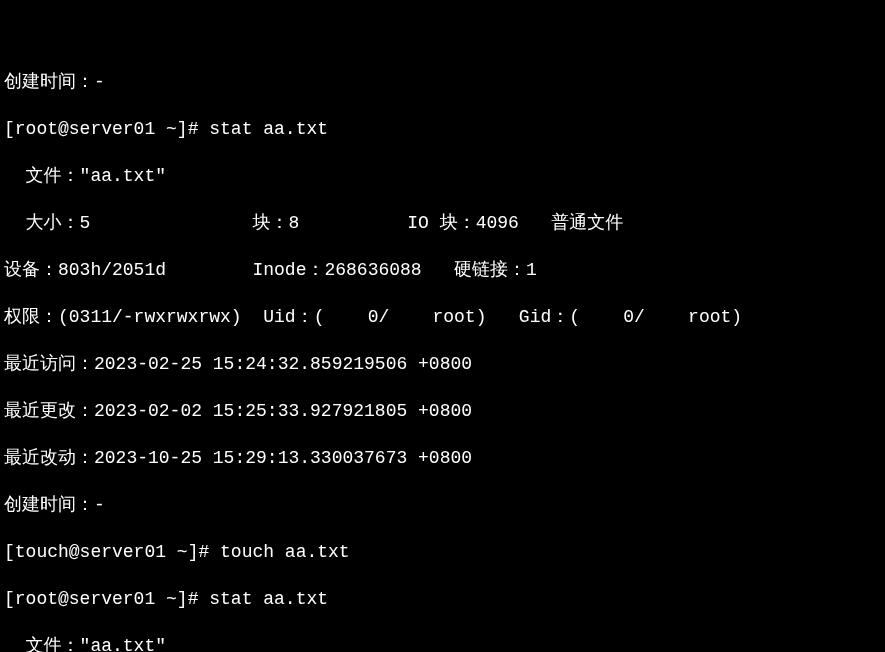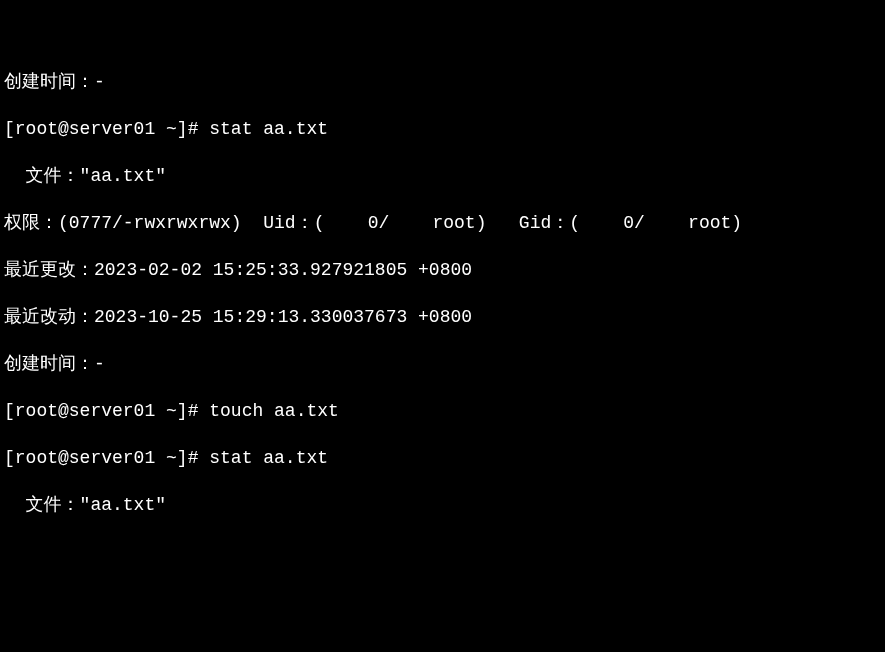--- a/index.html
+++ b/index.html
@@ -16,25 +16,28 @@
       overflow: hidden;
     }
   </style>
 </head>
 <body>
 
 <div>
 <div>创建时间：-</div>
 <div>[root@server01 ~]# stat aa.txt</div>
 <div>  文件："aa.txt"</div>
-<div>权限：(0777/-rwxrwxrwx)  Uid：(    0/    root)   Gid：(    0/    root)</div>
+<div>  大小：5               块：8          IO 块：4096   普通文件</div>
+<div>设备：803h/2051d        Inode：268636088   硬链接：1</div>
+<div>权限：(0311/-rwxrwxrwx)  Uid：(    0/    root)   Gid：(    0/    root)</div>
+<div>最近访问：2023-02-25 15:24:32.859219506 +0800</div>
 <div>最近更改：2023-02-02 15:25:33.927921805 +0800</div>
 <div>最近改动：2023-10-25 15:29:13.330037673 +0800</div>
 <div>创建时间：-</div>
-<div>[root@server01 ~]# touch aa.txt</div>
+<div>[touch@server01 ~]# touch aa.txt</div>
 <div>[root@server01 ~]# stat aa.txt</div>
 <div>  文件："aa.txt"</div>
 
 
 
 
 
 
 
 

